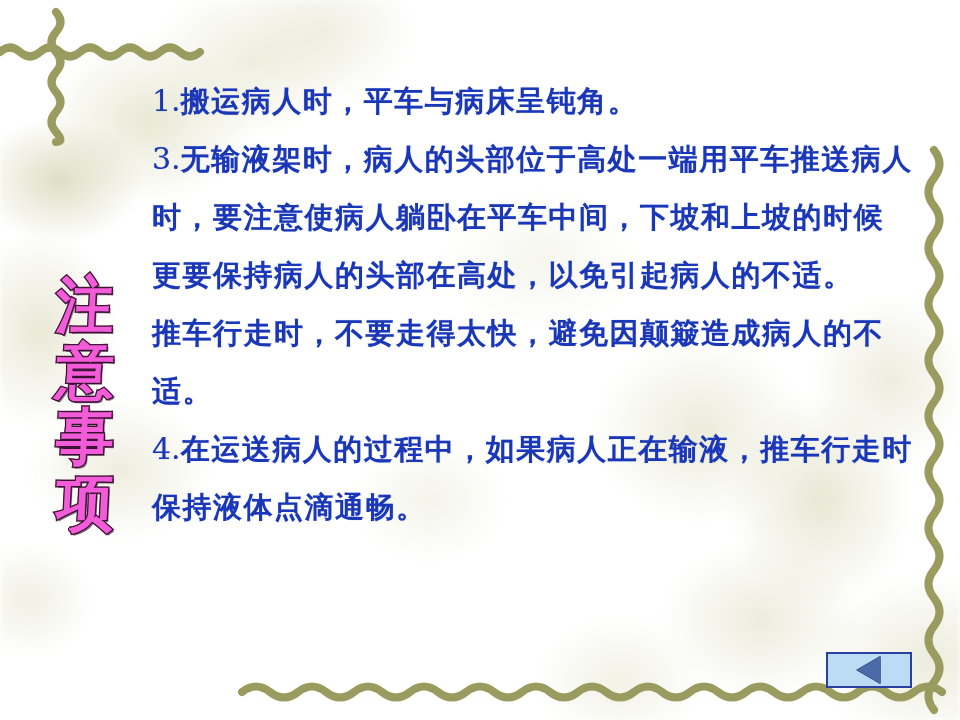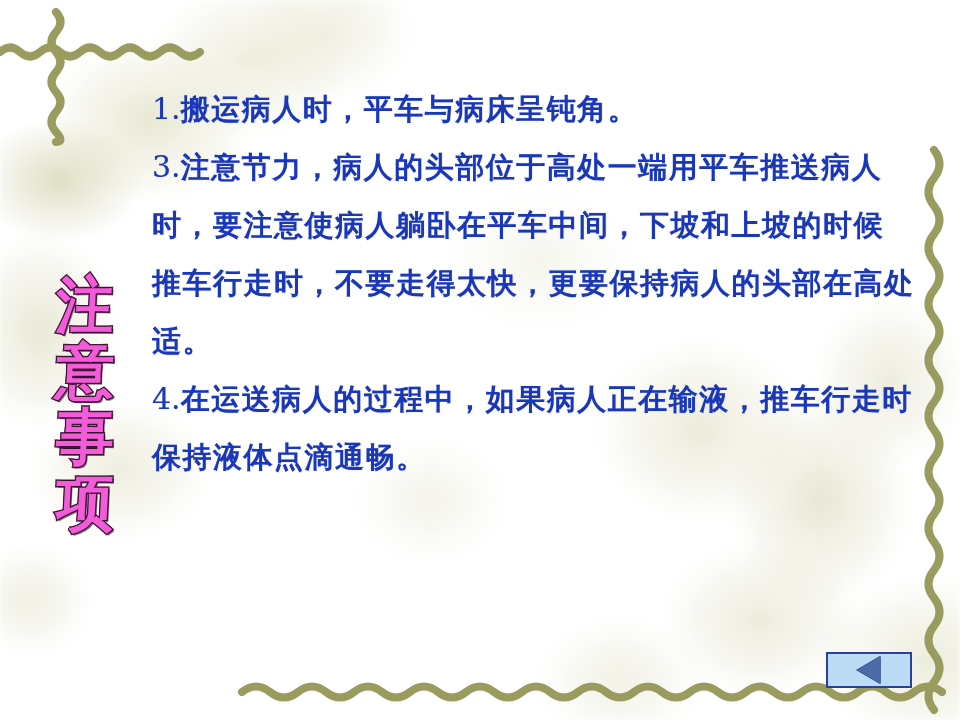--- a/index.html
+++ b/index.html
@@ -46,21 +46,21 @@
     position: absolute;
     pointer-events: none;
     color: #9a9b5e;
   }
   .wave svg { display: block; overflow: visible; }
 
   
   .body-text {
     position: absolute;
     left: 152px;
-    top: 80px;
+    top: 72px;
     width: 800px;
   }
   .line {
     color: #1a37b8;
     font-family: "DejaVu Serif", "Liberation Serif", serif;
     font-weight: bold;
     font-size: 29px;
     line-height: 57px;
     letter-spacing: 1.5px;
     white-space: nowrap;
@@ -158,23 +158,24 @@
 
   <div class="wordart">
     <span class="ch">注</span>
     <span class="ch">意</span>
     <span class="ch">事</span>
     <span class="ch">项</span>
   </div>
 
   <div class="body-text">
     <div class="line"><span class="num">1.</span><span>搬运病人时，平车与病床呈钝角。</span></div>
-    <div class="line"><span class="num">3.</span><span>注意节力，病人的头部位于高处一端用平车推送病人</span></div>
+    <div class="line"><span class="num">3.</span><span>无输液架时，病人的头部位于高处一端用平车推送病人</span></div>
     <div class="line"><span class="num"></span><span>时，要注意使病人躺卧在平车中间，下坡和上坡的时候</span></div>
-    <div class="line"><span class="num"></span><span>推车行走时，不要走得太快，更要保持病人的头部在高处</span></div>
+    <div class="line"><span class="num"></span><span>更要保持病人的头部在高处，以免引起病人的不适。</span></div>
+    <div class="line"><span class="num"></span><span>推车行走时，不要走得太快，避免因颠簸造成病人的不</span></div>
     <div class="line"><span class="num"></span><span>适。</span></div>
     <div class="line"><span class="num">4.</span><span>在运送病人的过程中，如果病人正在输液，推车行走时</span></div>
     <div class="line"><span class="num"></span><span>保持液体点滴通畅。</span></div>
   </div>
 
   <div class="nav-btn">
     <span class="tri"></span>
   </div>
 
 </div>

